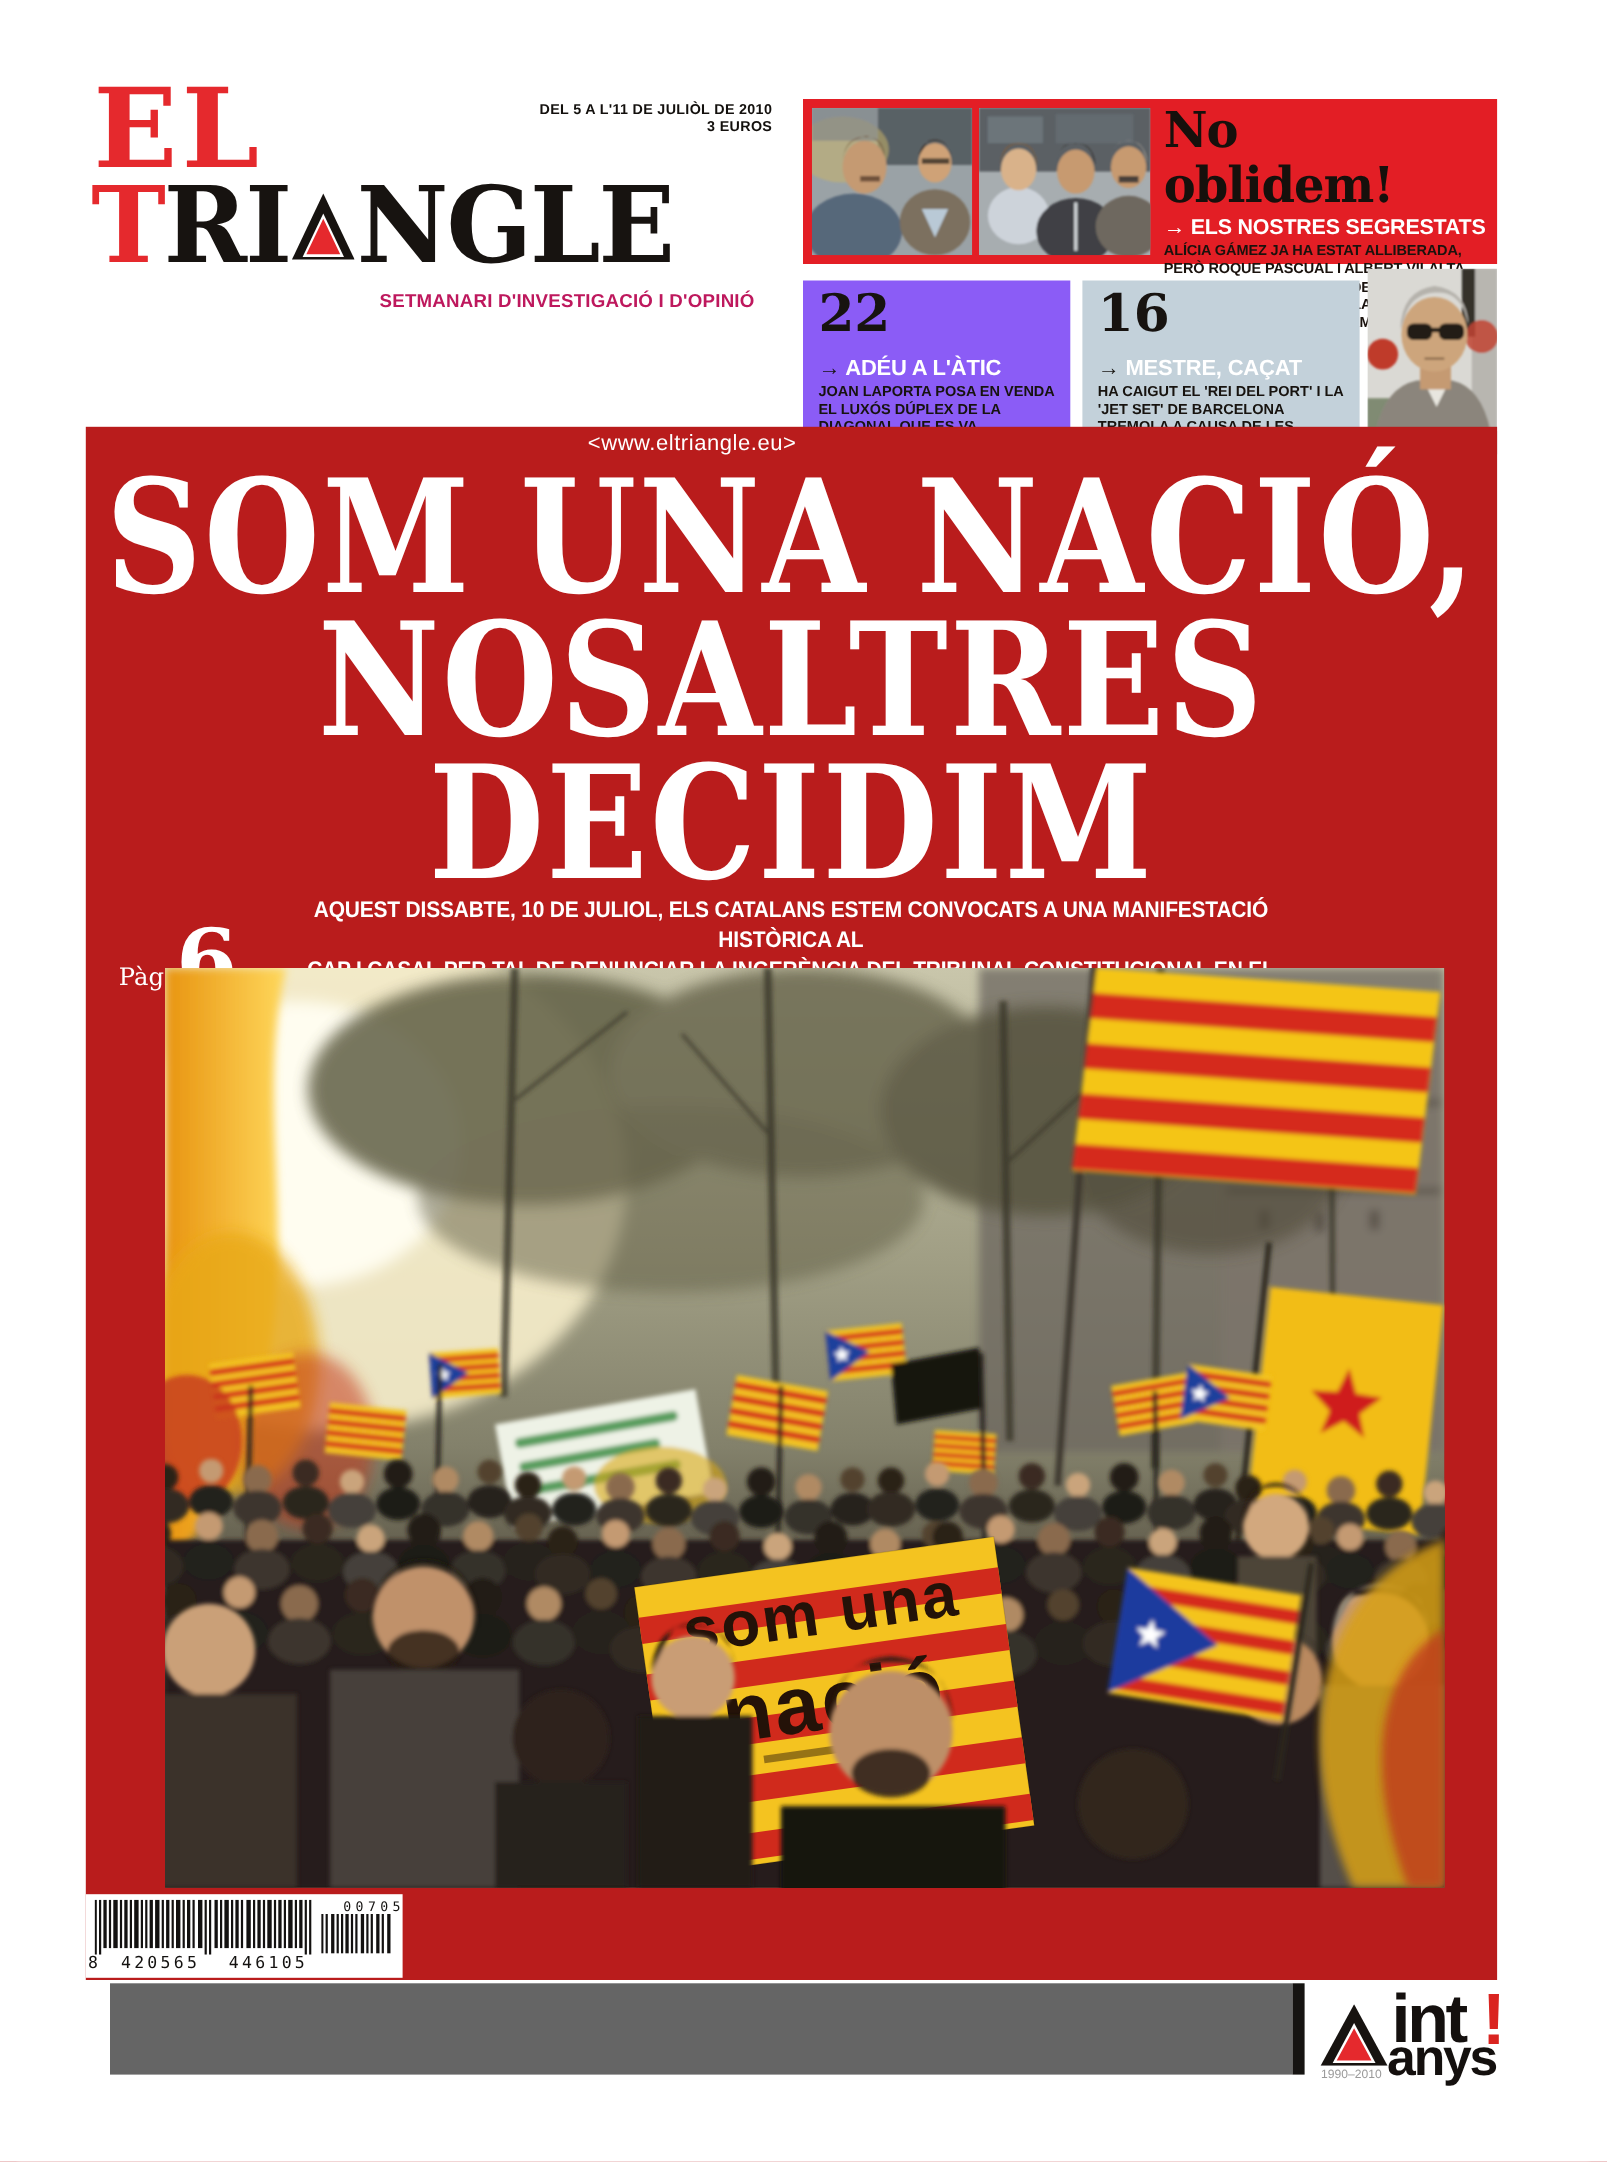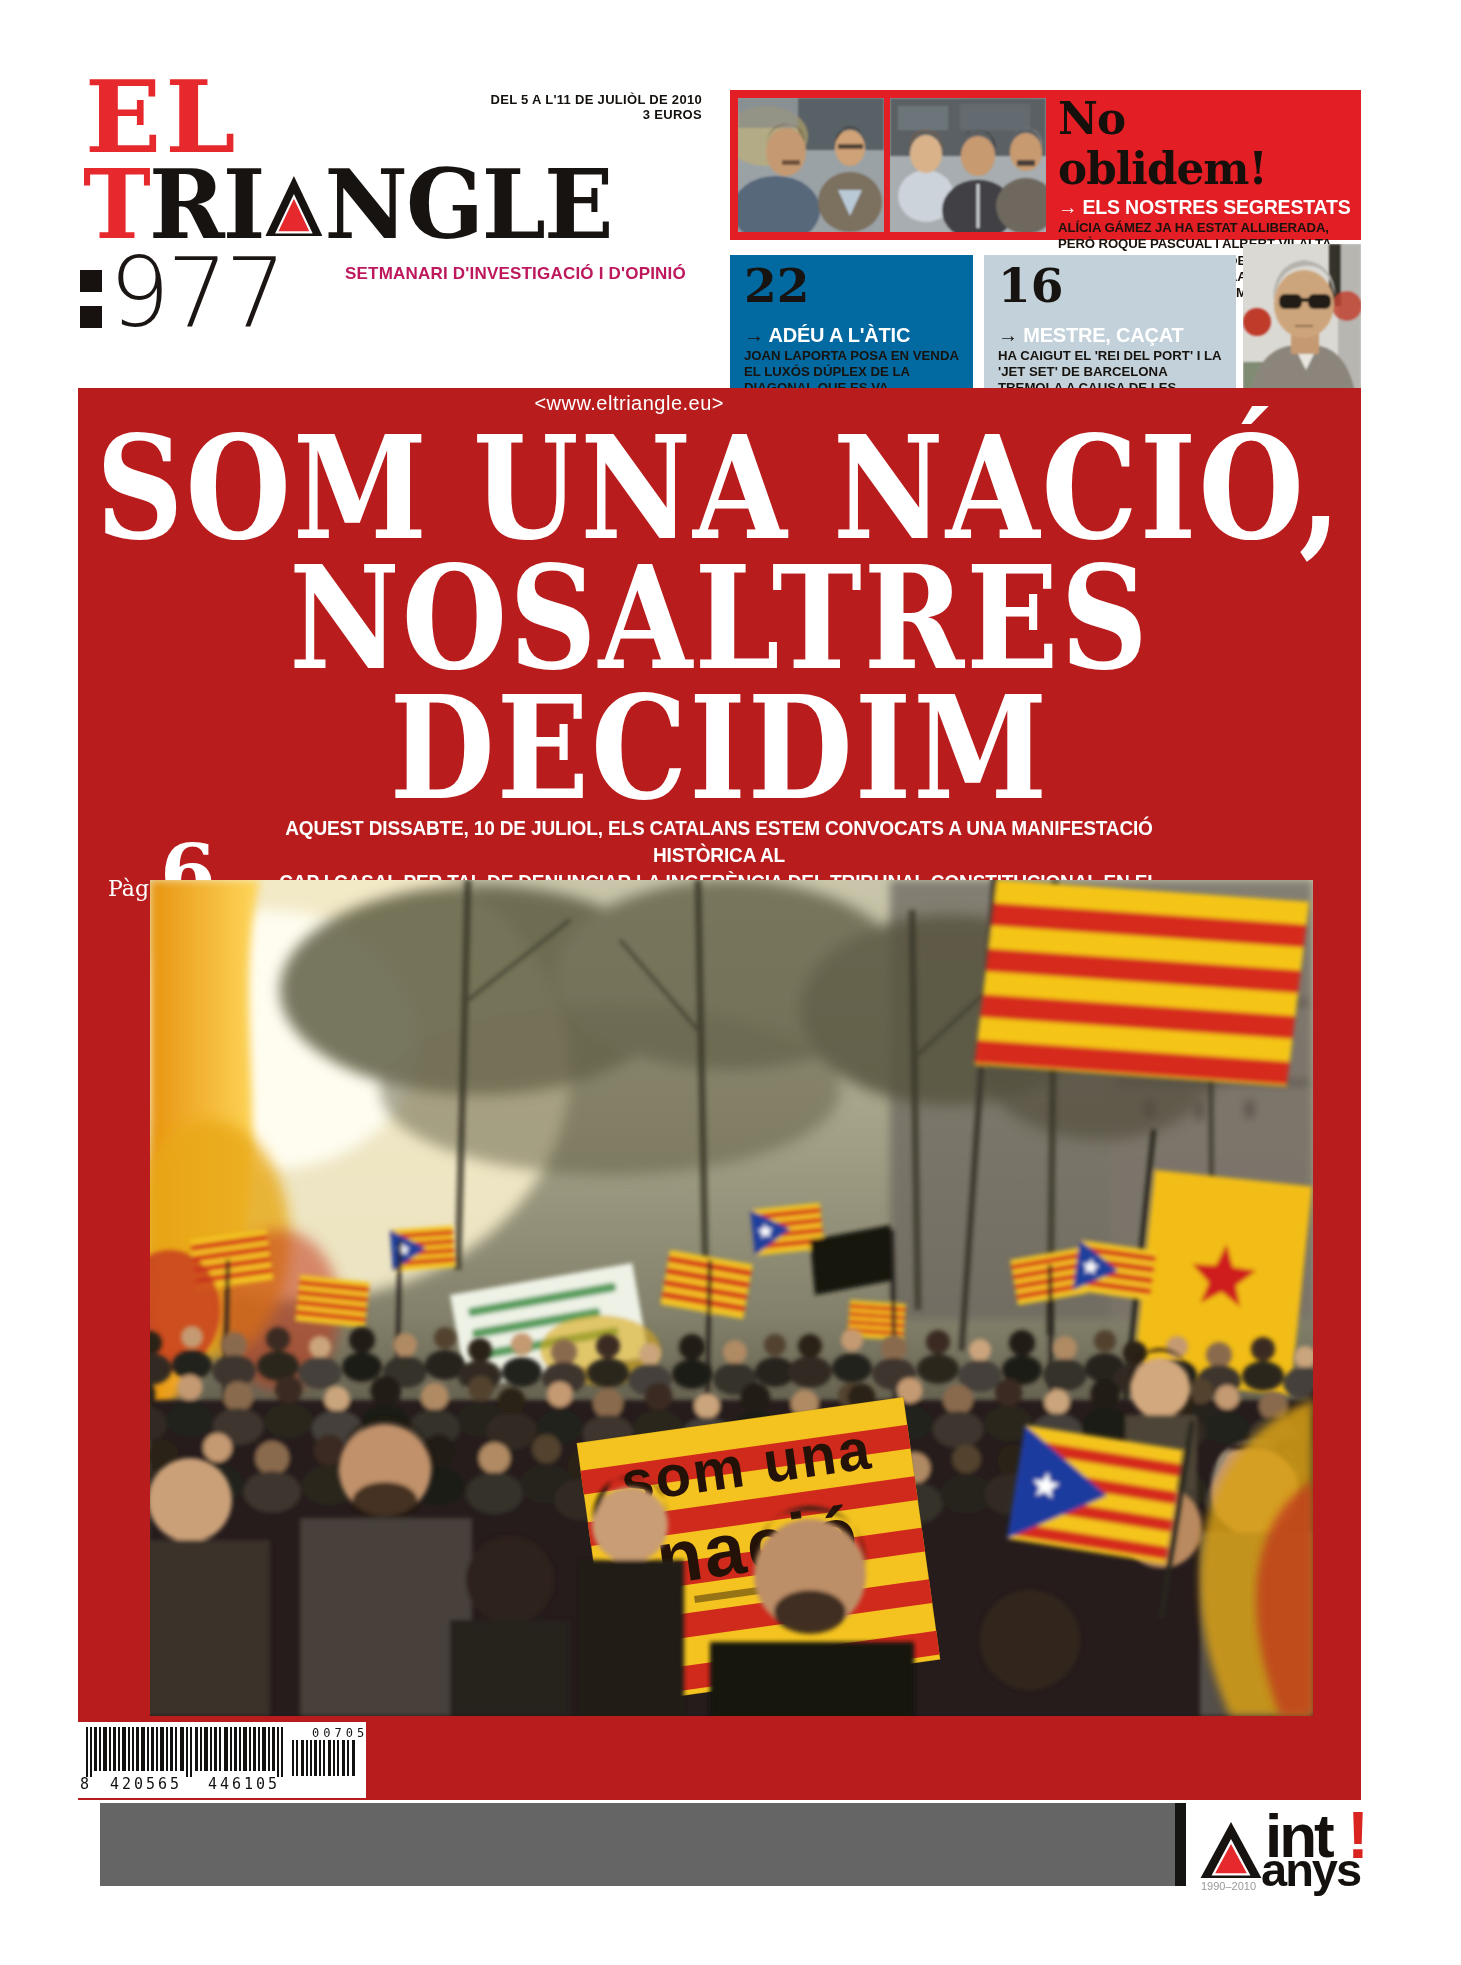--- a/index.html
+++ b/index.html
@@ -29,21 +29,21 @@
   .hphoto2{position:absolute;left:160px;top:8px;width:156px;height:134px;overflow:hidden;}
   .htext{position:absolute;left:328px;top:4px;right:8px;}
   .htitle{font:900 45px/50px "DejaVu Serif",serif;color:#16100c;letter-spacing:-1px;
           transform:scaleX(.97);transform-origin:left;}
   .hkicker{margin-top:2px;font:bold 19.5px/22px "Liberation Sans",sans-serif;color:#fff;letter-spacing:-.2px;}
   .hbody{margin-top:2px;font:bold 13.2px/16.3px "Liberation Sans",sans-serif;color:#1a120d;
          letter-spacing:-.1px;}
 
   
   .teaser{position:absolute;top:255px;height:134px;}
-  .t22{left:730px;width:243px;background:#0369a1;}
+  .t22{left:730px;width:243px;background:#8b5cf6;}
   .t16{left:984px;width:252px;background:#c3d1da;}
   .tpad{padding:8px 14px;}
   .tnum{font:900 47px/46px "DejaVu Serif",serif;color:#171310;}
   .ttitle{margin-top:15px;font:bold 20px/22px "Liberation Sans",sans-serif;color:#fff;letter-spacing:-.2px;}
   .ttitle .arr{color:#17130f;}
   .tbody{margin-top:2px;font:bold 13.2px/16.2px "Liberation Sans",sans-serif;color:#17130f;}
 
   .portrait{position:absolute;left:1243px;top:244px;width:118px;height:148px;overflow:hidden;}
   .graystrip{position:absolute;left:730px;top:392px;width:631px;height:21px;background:#9b9b9b;}
 
@@ -98,27 +98,20 @@
     <span class="red">T</span>
       <span>RI</span>
     <svg class="tri-a" viewBox="0 0 100 100">
       <polygon points="50,0 100,100 0,100" fill="#171310"></polygon>
       <polygon points="50,30 83,96 17,96" fill="#ffffff"></polygon>
       <polygon points="50,38 77,92 23,92" fill="#e5292d"></polygon>
     </svg>
     <span>NGLE</span>
   </div>
 
-  <div class="issue">
-    <div class="colon">
-        <span class="sq"></span>
-        <span class="sq"></span>
-      </div>
-    <div class="inum">977</div>
-  </div>
 
   <div class="tagline">SETMANARI D'INVESTIGACIÓ I D'OPINIÓ</div>
 
   <div class="dateblock">
     <div>DEL 5 A L'11 DE JULIÒL DE 2010</div>
     <div>3 EUROS</div>
   </div>
 
   <div class="hostages">
     <div class="hphoto1">

